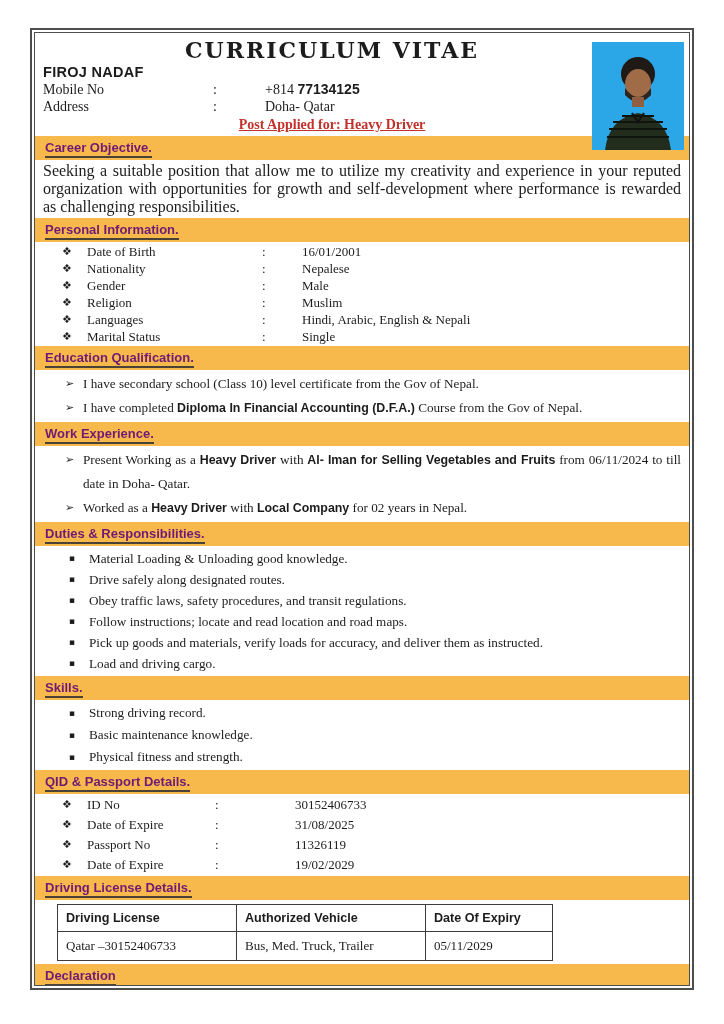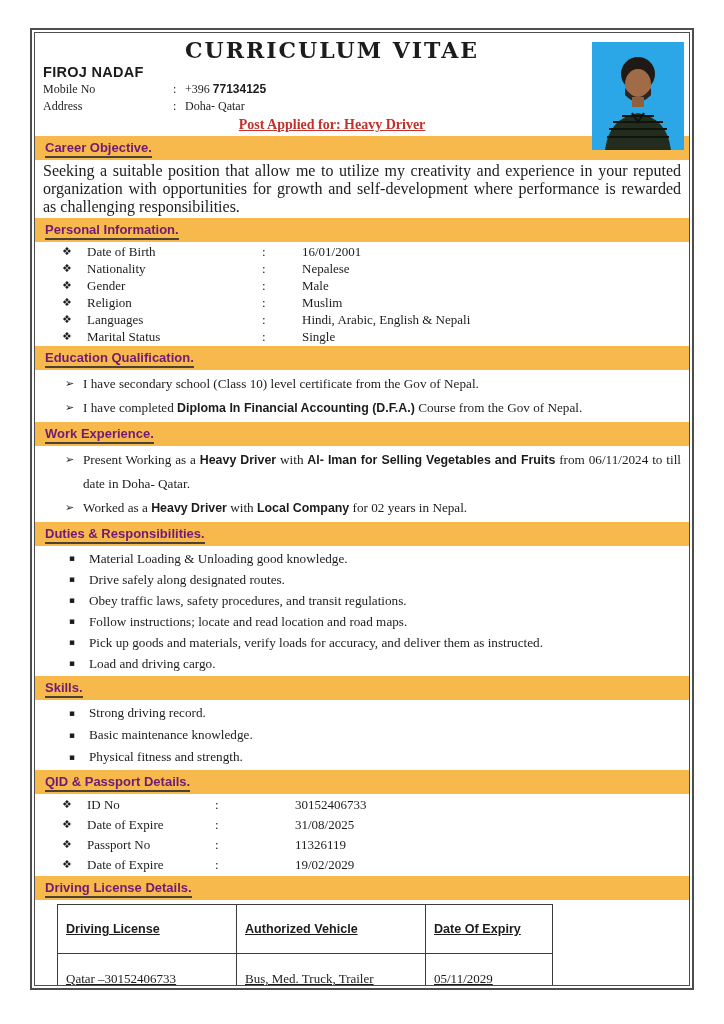--- a/index.html
+++ b/index.html
@@ -20,21 +20,21 @@
     box-shadow:0 0 0 1px #9abbd0 inset;
   }
   .doc-title{
     text-align:center;font-family:"DejaVu Serif",serif;font-weight:bold;
     font-size:22px;line-height:26px;letter-spacing:2px;margin-right:60px;
   }
   .name{
     font-family:"Liberation Sans",sans-serif;font-weight:bold;
     font-size:14.5px;line-height:18px;letter-spacing:.3px;
   }
-  .contact-row{display:flex;font-size:12px;line-height:17px;}
+  .contact-row{display:flex;font-size:14px;line-height:17px;gap:40px;}
   .c-label{width:130px;}
   .c-sep{width:12px;}
   .c-num{font-family:"Liberation Sans",sans-serif;font-weight:bold;}
   .post-applied{
     text-align:center;margin:1px 60px 2px 0;font-size:14px;line-height:18px;
     font-weight:bold;color:var(--red,#c2312b);text-decoration:underline;
     font-family:"Liberation Serif",serif;
   }
   .band{background:var(--band,#f7b84c);margin:1px -8px;padding:2px 10px 2px;}
   .band-text{
@@ -55,21 +55,21 @@
   .arrow-list{margin:2px 0;}
   .arrow-item{display:flex;font-size:13.2px;line-height:24px;padding-left:22px;text-align:justify;}
   .arrow-item .bullet{width:18px;flex:0 0 18px;font-family:"DejaVu Sans",sans-serif;font-size:11px;}
   .square-list{margin:2px 0;}
   .square-item{display:flex;font-size:13.2px;padding-left:26px;}
   .duties .square-item{line-height:21px;}
   .skills .square-item{line-height:22px;}
   .square-item .bullet{width:20px;flex:0 0 20px;font-family:"DejaVu Sans",sans-serif;font-size:9px;}
   .bold{font-family:"Liberation Sans",sans-serif;font-weight:bold;font-size:12.4px;}
   .dl-table{border-collapse:collapse;margin:4px 0 3px 14px;font-size:13px;}
-  .dl-table th,.dl-table td{border:1px solid #3c3c3c;text-align:left;padding:17px 8px;text-decoration:underline;}
+  .dl-table th,.dl-table td{border:1px solid #3c3c3c;text-align:left;padding:6px 8px;}
   .dl-table th{
     font-family:"Liberation Sans",sans-serif;font-weight:bold;font-size:12.6px;
   }
   .dl-table th:nth-child(1),.dl-table td:nth-child(1){width:162px;}
   .dl-table th:nth-child(2),.dl-table td:nth-child(2){width:172px;}
   .dl-table th:nth-child(3),.dl-table td:nth-child(3){width:110px;}
   .decl-text{margin:3px 0 1px;font-size:13.2px;line-height:18px;}
   .signature-wrap{text-align:right;margin:4px 20px 0 0;}
   .signature{
     display:inline-block;color:var(--red,#c2312b);font-weight:bold;font-style:italic;
@@ -96,21 +96,21 @@
       </svg>
     </div>
 
     <div class="doc-title">CURRICULUM VITAE</div>
 
     <div class="name">FIROJ NADAF</div>
 
     <div class="contact-row">
       <span class="c-label">Mobile No</span>
       <span class="c-sep">:</span>
-      <span class="c-val"><span>+396</span>&nbsp;<span class="c-num">77134125</span></span>
+      <span class="c-val"><span>+814</span>&nbsp;<span class="c-num">77134125</span></span>
     </div>
     <div class="contact-row">
       <span class="c-label">Address</span>
       <span class="c-sep">:</span>
       <span class="c-val">Doha- Qatar</span>
     </div>
 
     <div class="post-applied">Post Applied for: Heavy Driver</div>
 
     <div class="band">

